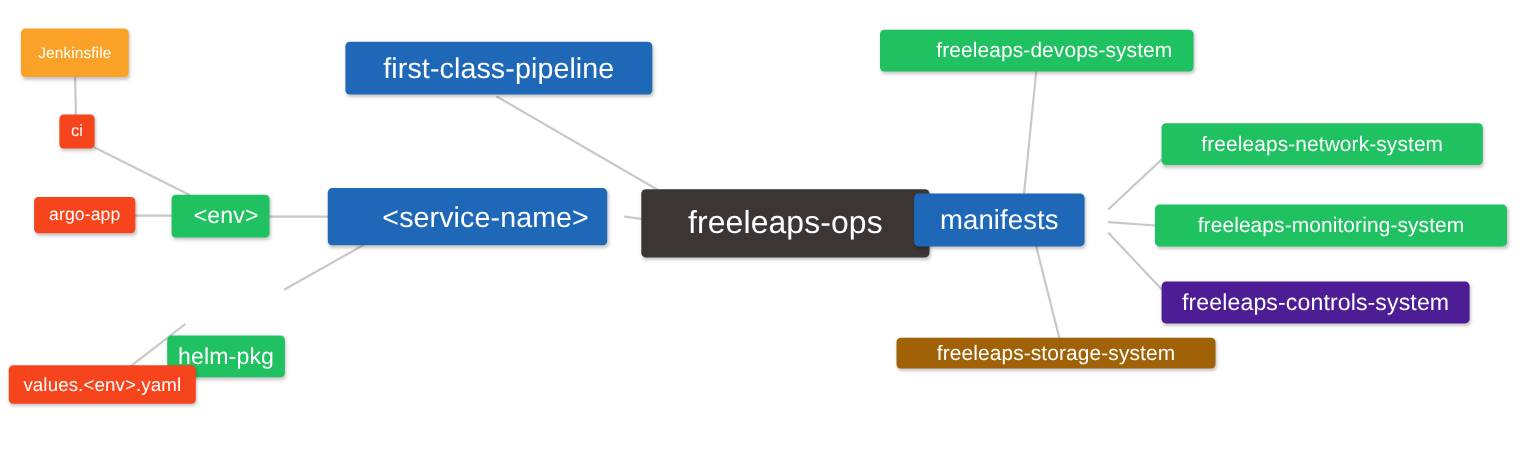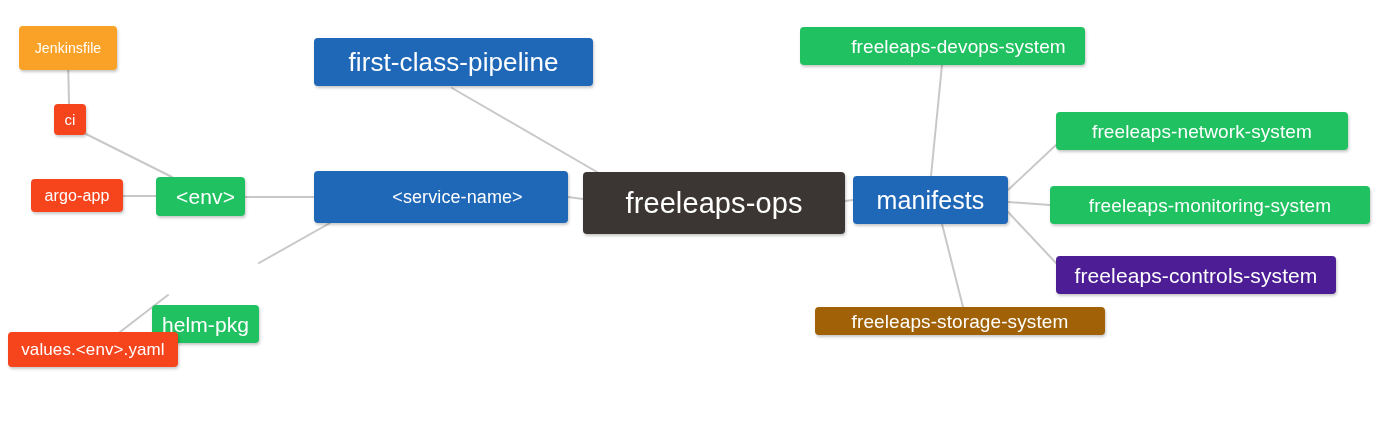--- a/index.html
+++ b/index.html
@@ -65,24 +65,24 @@
       <path d="M 931 176 L 942 65" class="edge" stroke="#c8c8c8"></path>
       <path d="M 1008 190 L 1056 145" class="edge" stroke="#c8c8c8"></path>
       <path d="M 1008 202 L 1050 205" class="edge" stroke="#c8c8c8"></path>
       <path d="M 1008 212 L 1056 263" class="edge" stroke="#c8c8c8"></path>
       <path d="M 942 224 L 963 307" class="edge" stroke="#c8c8c8"></path>
     </svg>
   <div id="node-layer">
       <div class="node" style="left: 583px; top: 172px; width: 262px; height: 62px; background: rgb(59, 54, 51); font-size: 29px;">
         <span class="node-label">freeleaps-ops</span>
       </div>
-      <div class="node" style="left: 314px; top: 171px; width: 254px; height: 52px; background: rgb(31, 104, 184); font-size: 18px; padding-left: 43px;">
+      <div class="node" style="left: 298px; top: 171px; width: 254px; height: 52px; background: rgb(31, 104, 184); font-size: 26px; padding-left: 43px;">
         <span class="node-label">&lt;service-name&gt;</span>
       </div>
-      <div class="node" style="left: 853px; top: 176px; width: 155px; height: 48px; background: rgb(31, 104, 184); font-size: 25px;">
+      <div class="node" style="left: 831px; top: 176px; width: 155px; height: 48px; background: rgb(31, 104, 184); font-size: 25px;">
         <span class="node-label">manifests</span>
       </div>
       <div class="node" style="left: 314px; top: 38px; width: 279px; height: 48px; background: rgb(31, 104, 184); font-size: 26px;">
         <span class="node-label">first-class-pipeline</span>
       </div>
       <div class="node" style="left: 156px; top: 177px; width: 89px; height: 39px; background: rgb(31, 193, 96); font-size: 21px; justify-content: flex-end;">
         <span class="node-label">&lt;env&gt;</span>
       </div>
       <div class="node" style="left: 54px; top: 104px; width: 32px; height: 31px; background: rgb(246, 68, 28); font-size: 15px;">
         <span class="node-label">ci</span>

